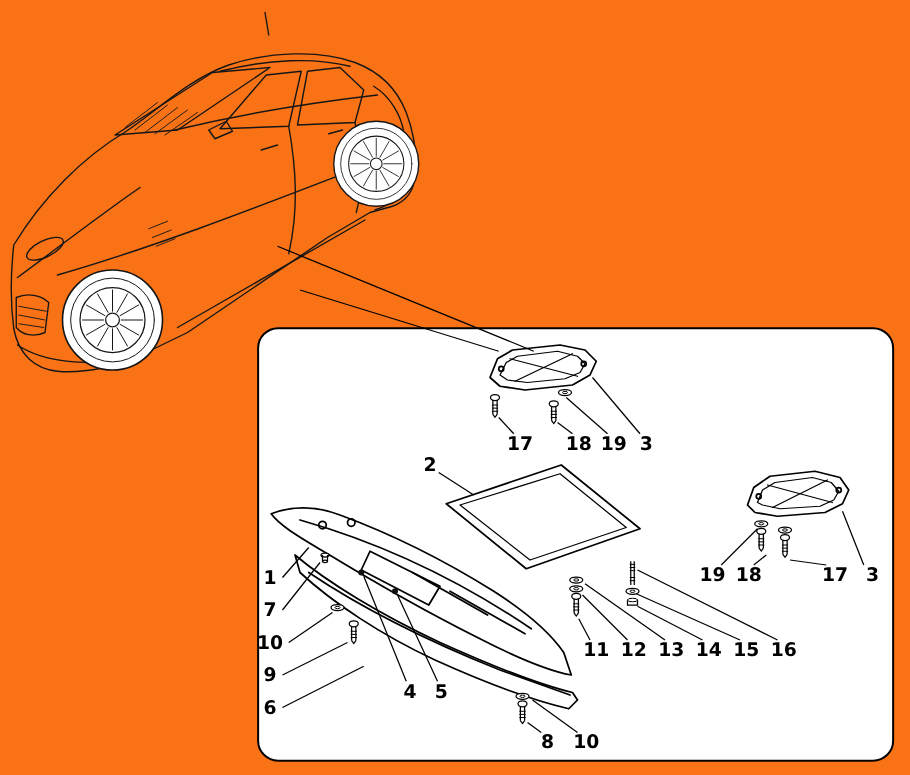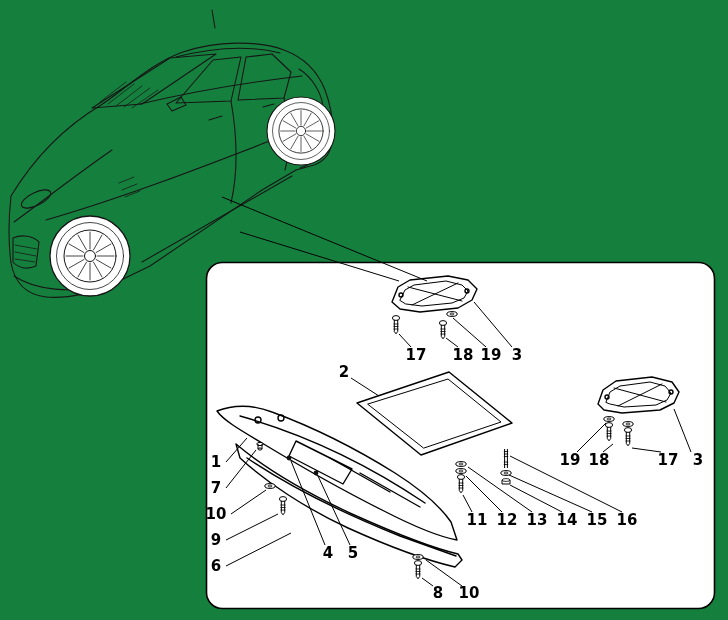--- a/index.html
+++ b/index.html
@@ -1,17 +1,17 @@
 <!DOCTYPE html>
 <html><head>
 <meta charset="utf-8">
 <style>
   html,body{margin:0;padding:0;background:#fff;}
   .stage{
-    width:728px;height:620px;position:relative;background:#15803d;
+    width:728px;height:620px;position:relative;background:#f97316;
     font-family:"DejaVu Sans", sans-serif;overflow:hidden;
   }
   svg{display:block;}
   text.callout{
     font-family:"DejaVu Sans", sans-serif;
     font-size:15px;font-weight:bold;fill:#000;
     text-anchor:middle;
   }
   .part-stroke{stroke:#000;fill:none;stroke-width:1.4;stroke-linejoin:round;stroke-linecap:round;}
   .car-stroke{stroke:#161616;fill:none;stroke-width:1.1;stroke-linejoin:round;stroke-linecap:round;}

